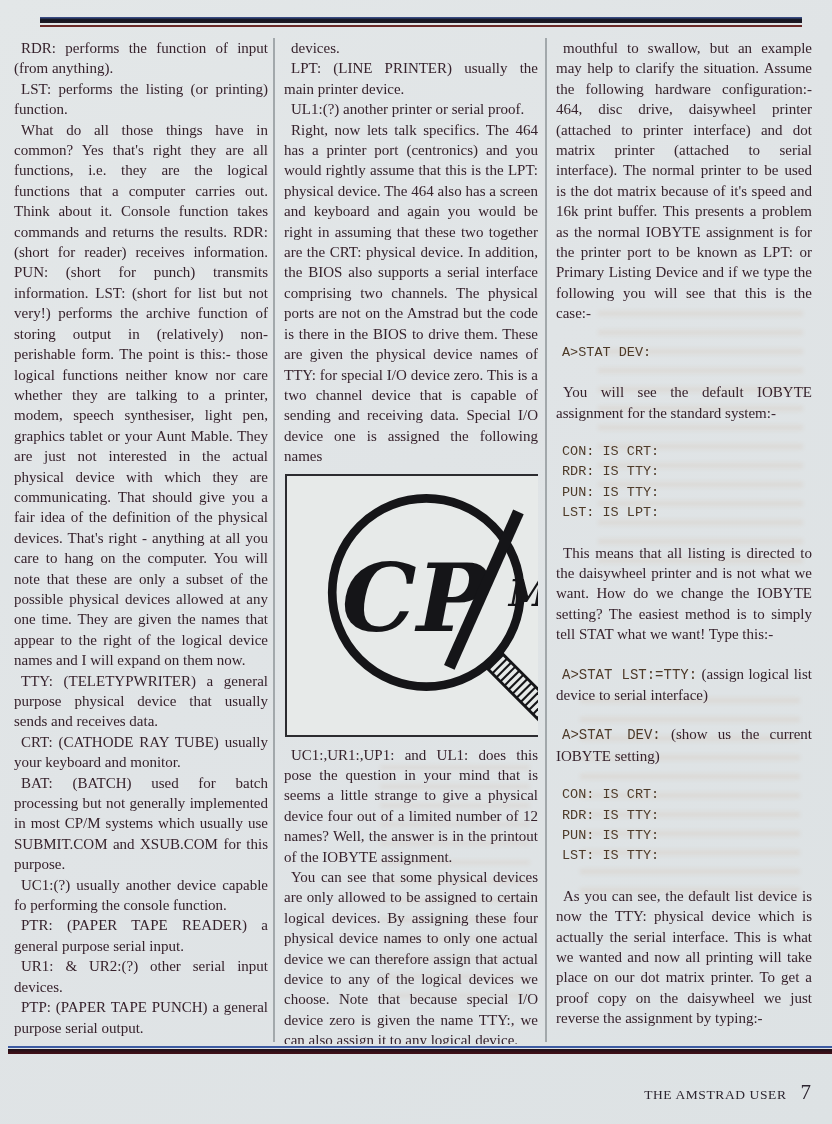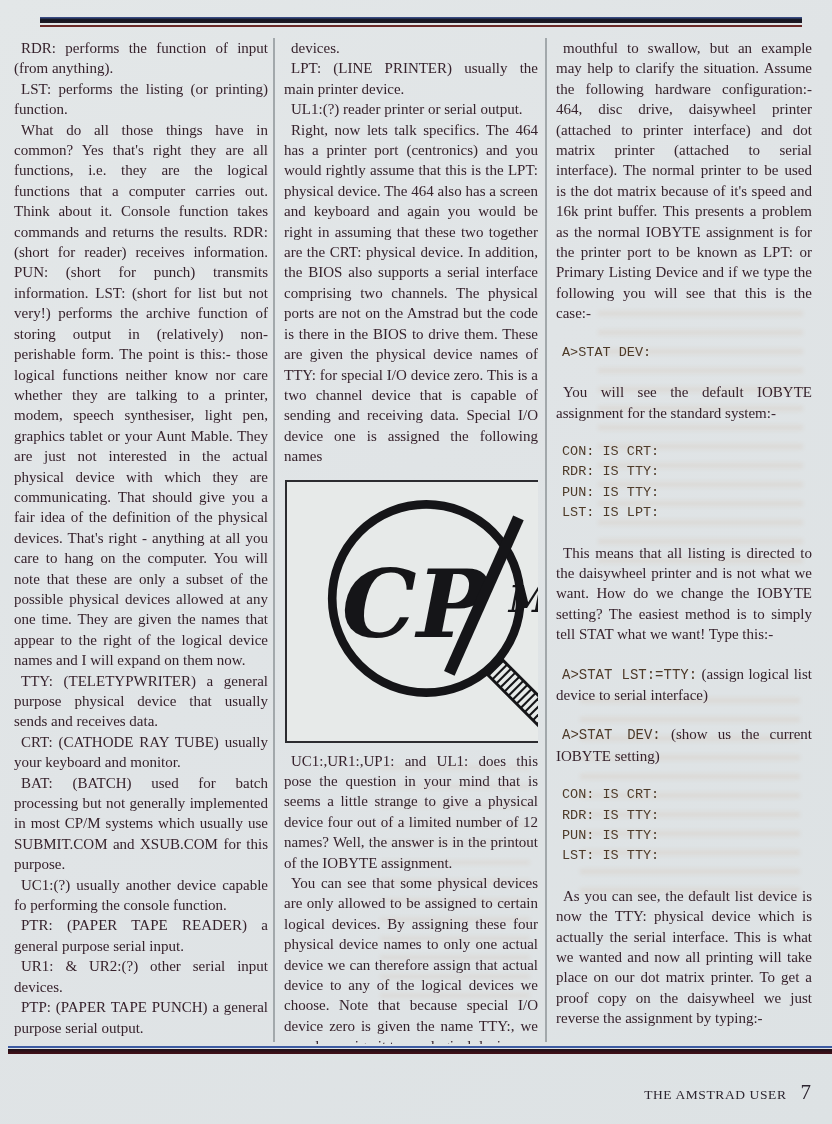--- a/index.html
+++ b/index.html
@@ -30,21 +30,21 @@
   .code{
     font-family:"Liberation Mono","DejaVu Sans Mono",monospace;
     font-size:13.5px;line-height:20.4px;color:#4d3a28;
     white-space:pre-wrap;margin:19px 0;padding-left:6px;
   }
   .code-mix{margin:19px 0;font-size:15px;line-height:20.4px;}
   .code-mix .cmd{font-family:"Liberation Mono","DejaVu Sans Mono",monospace;font-size:14px;color:#4d3a28;padding-left:6px;}
   .code-mix .note{color:#36222c;}
   
   .logo-box{
-    box-sizing:border-box;width:296px;height:263px;margin:13px 0 8px 1px;
+    box-sizing:border-box;width:296px;height:263px;margin:7px 0 8px 1px;
     border:2px solid #2c2c30;background:#e7eae9;
     display:flex;align-items:center;justify-content:center;position:relative;
   }
   
   .footer{position:absolute;top:1080px;right:21px;text-align:right;color:#2c2530;}
   .footer .mag{font-size:13.5px;letter-spacing:.6px;}
   .footer .num{font-size:21px;margin-left:14px;}
   
   .ghost{
     position:absolute;opacity:.09;pointer-events:none;
@@ -84,21 +84,21 @@
     <p>UC1:(?) usually another device capable fo performing the console function.</p>
     <p>PTR: (PAPER TAPE READER) a general purpose serial input.</p>
     <p>UR1: &amp; UR2:(?) other serial input devices.</p>
     <p>PTP: (PAPER TAPE PUNCH) a general purpose serial output.</p>
 
   </div>
 
   <div class="col col-mid">
     <p>devices.</p>
     <p>LPT: (LINE PRINTER) usually the main printer device.</p>
-    <p>UL1:(?) reader printer or serial output.</p>
+    <p>UL1:(?) another printer or serial proof.</p>
     <p>Right, now lets talk specifics. The 464 has a printer port (centronics) and you would rightly assume that this is the LPT: physical device. The 464 also has a screen and keyboard and again you would be right in assuming that these two together are the CRT: physical device. In addition, the BIOS also supports a serial interface comprising two channels. The physical ports are not on the Amstrad but the code is there in the BIOS to drive them. These are given the physical device names of TTY: for special I/O device zero. This is a two channel device that is capable of sending and receiving data. Special I/O device one is assigned the following names</p>
 
     <div class="logo-box">
       <svg width="240" height="252" viewBox="0 0 250 262">
         <circle cx="118" cy="118" r="98" fill="none" stroke="#151518" stroke-width="9"></circle>
         <text x="30" y="158" font-family="'DejaVu Serif',serif" font-style="italic" font-weight="bold" font-size="98" fill="#151518">CP</text>
         <line x1="142" y1="196" x2="214" y2="34" stroke="#151518" stroke-width="12"></line>
         <text x="204" y="132" font-family="'DejaVu Serif',serif" font-style="italic" font-weight="bold" font-size="38" fill="#151518">M</text>
         <g transform="translate(186,186) rotate(45)">
           <rect x="6" y="-11" width="88" height="22" fill="#e7eae9" stroke="#151518" stroke-width="3"></rect>

